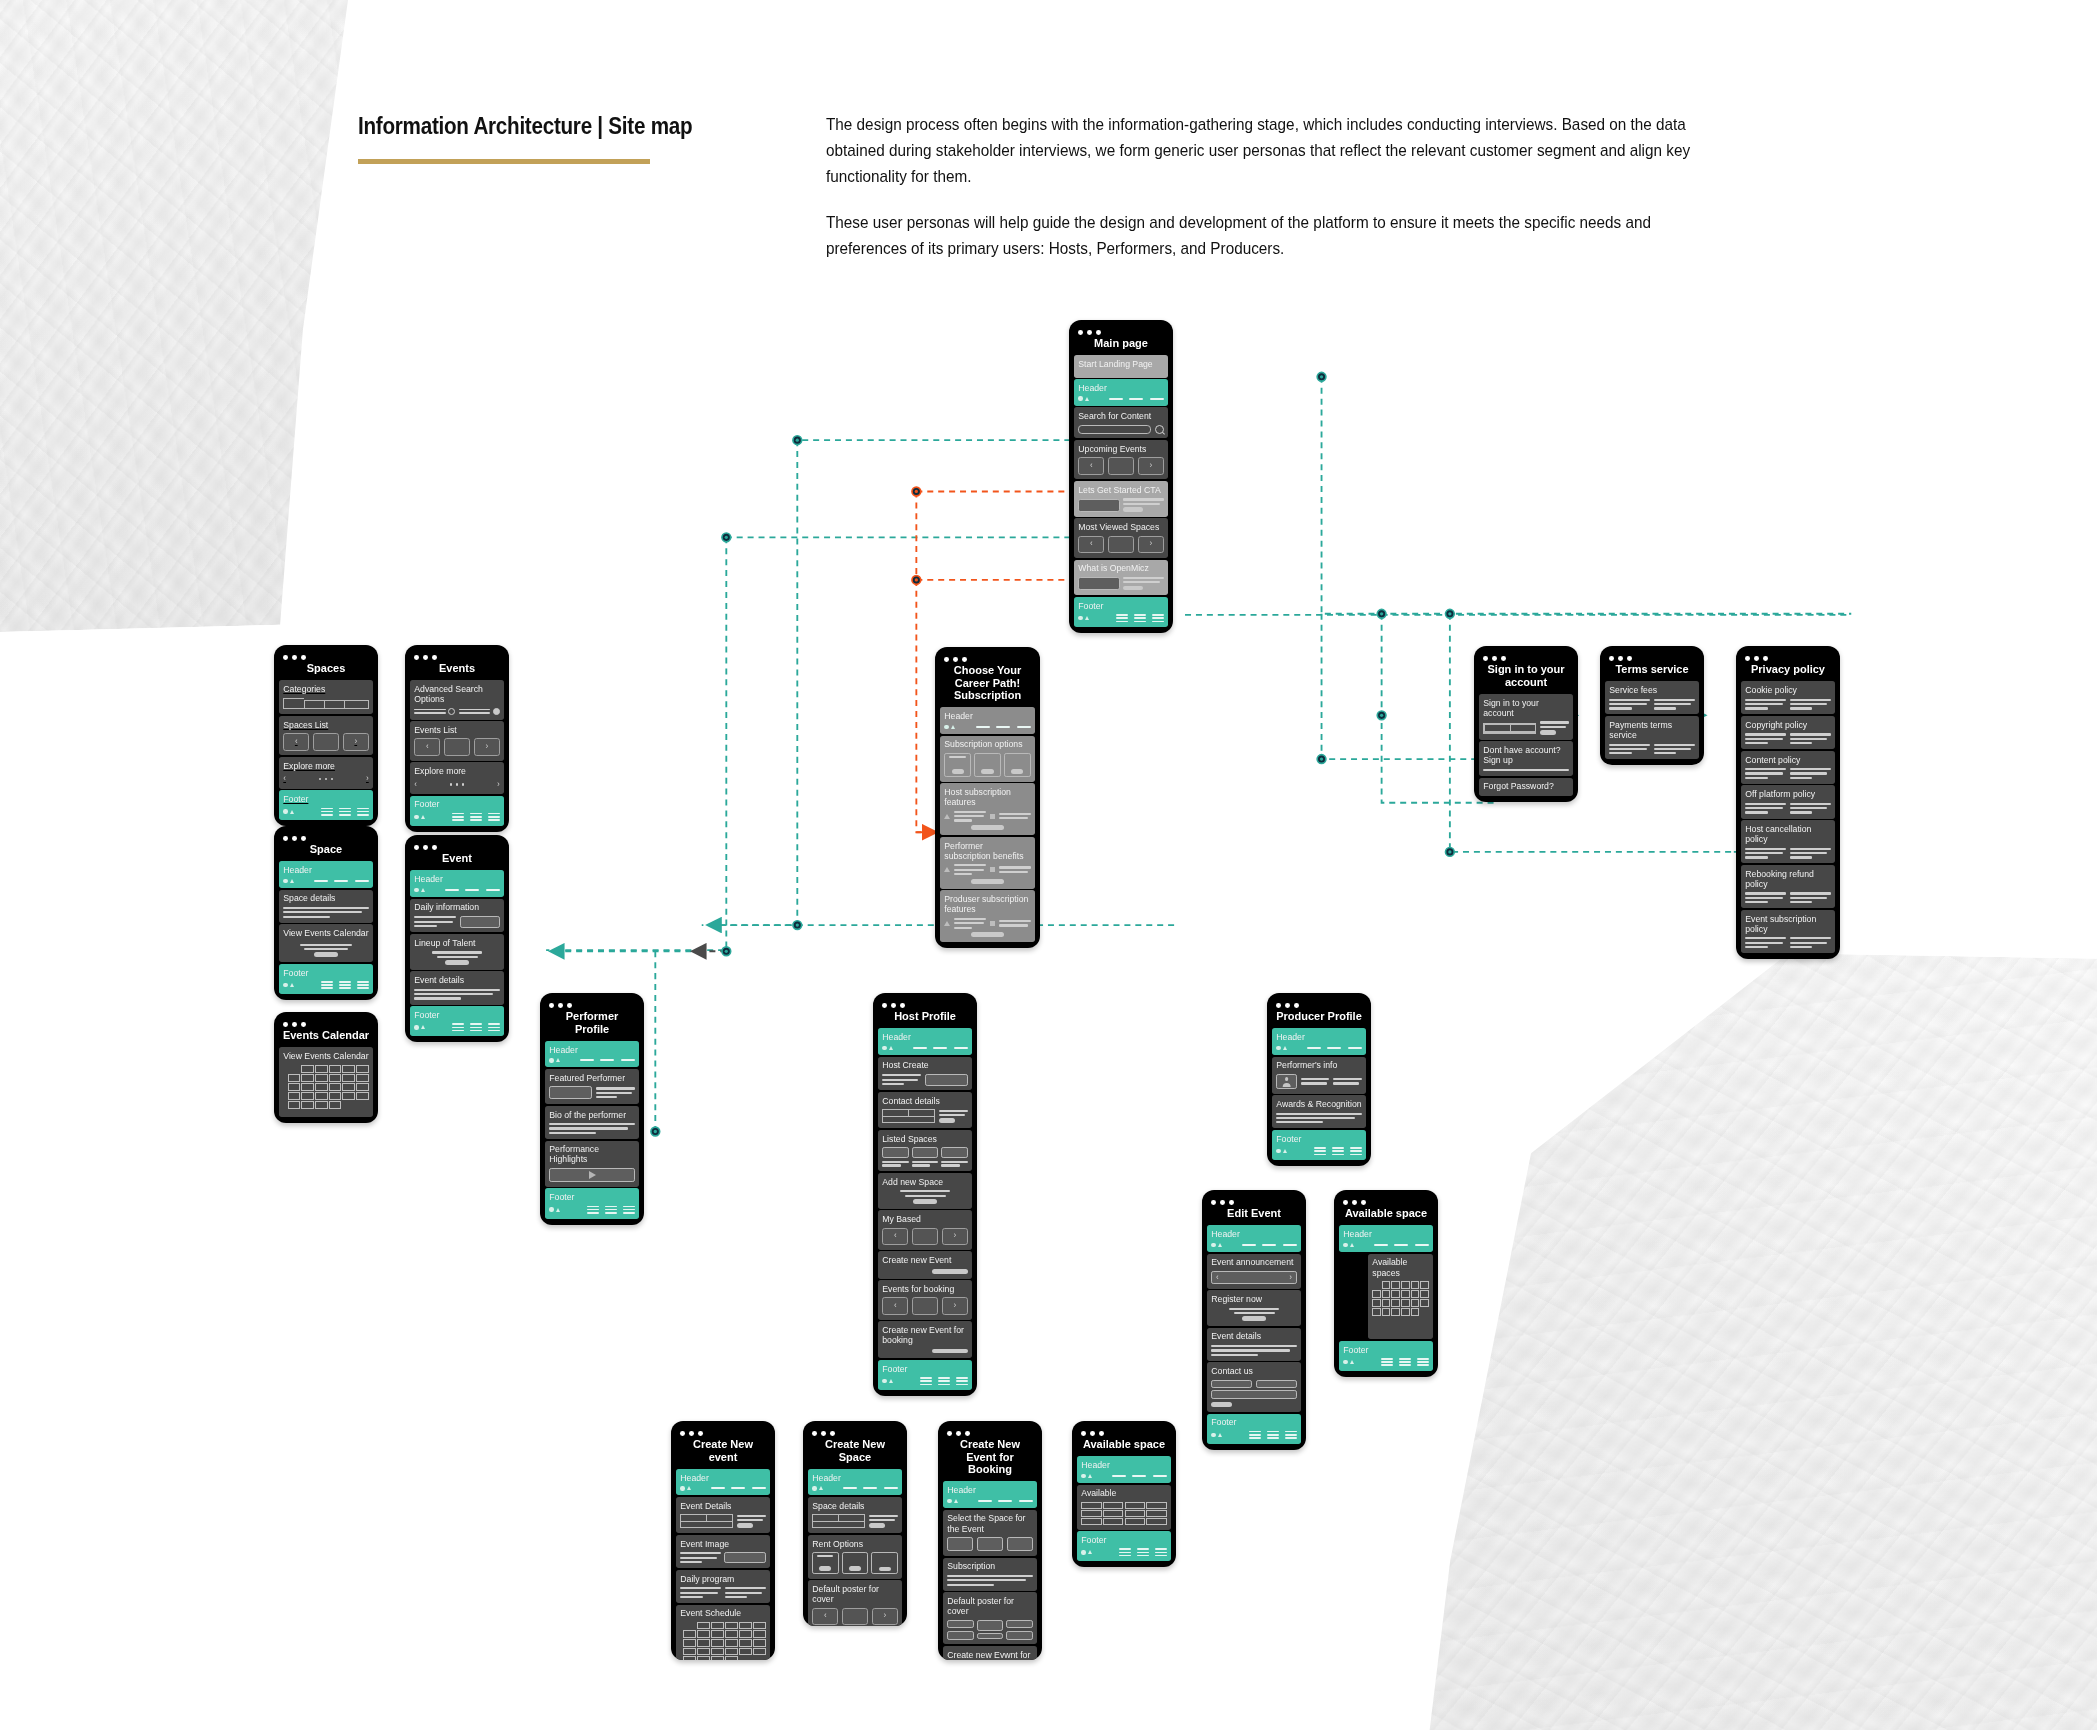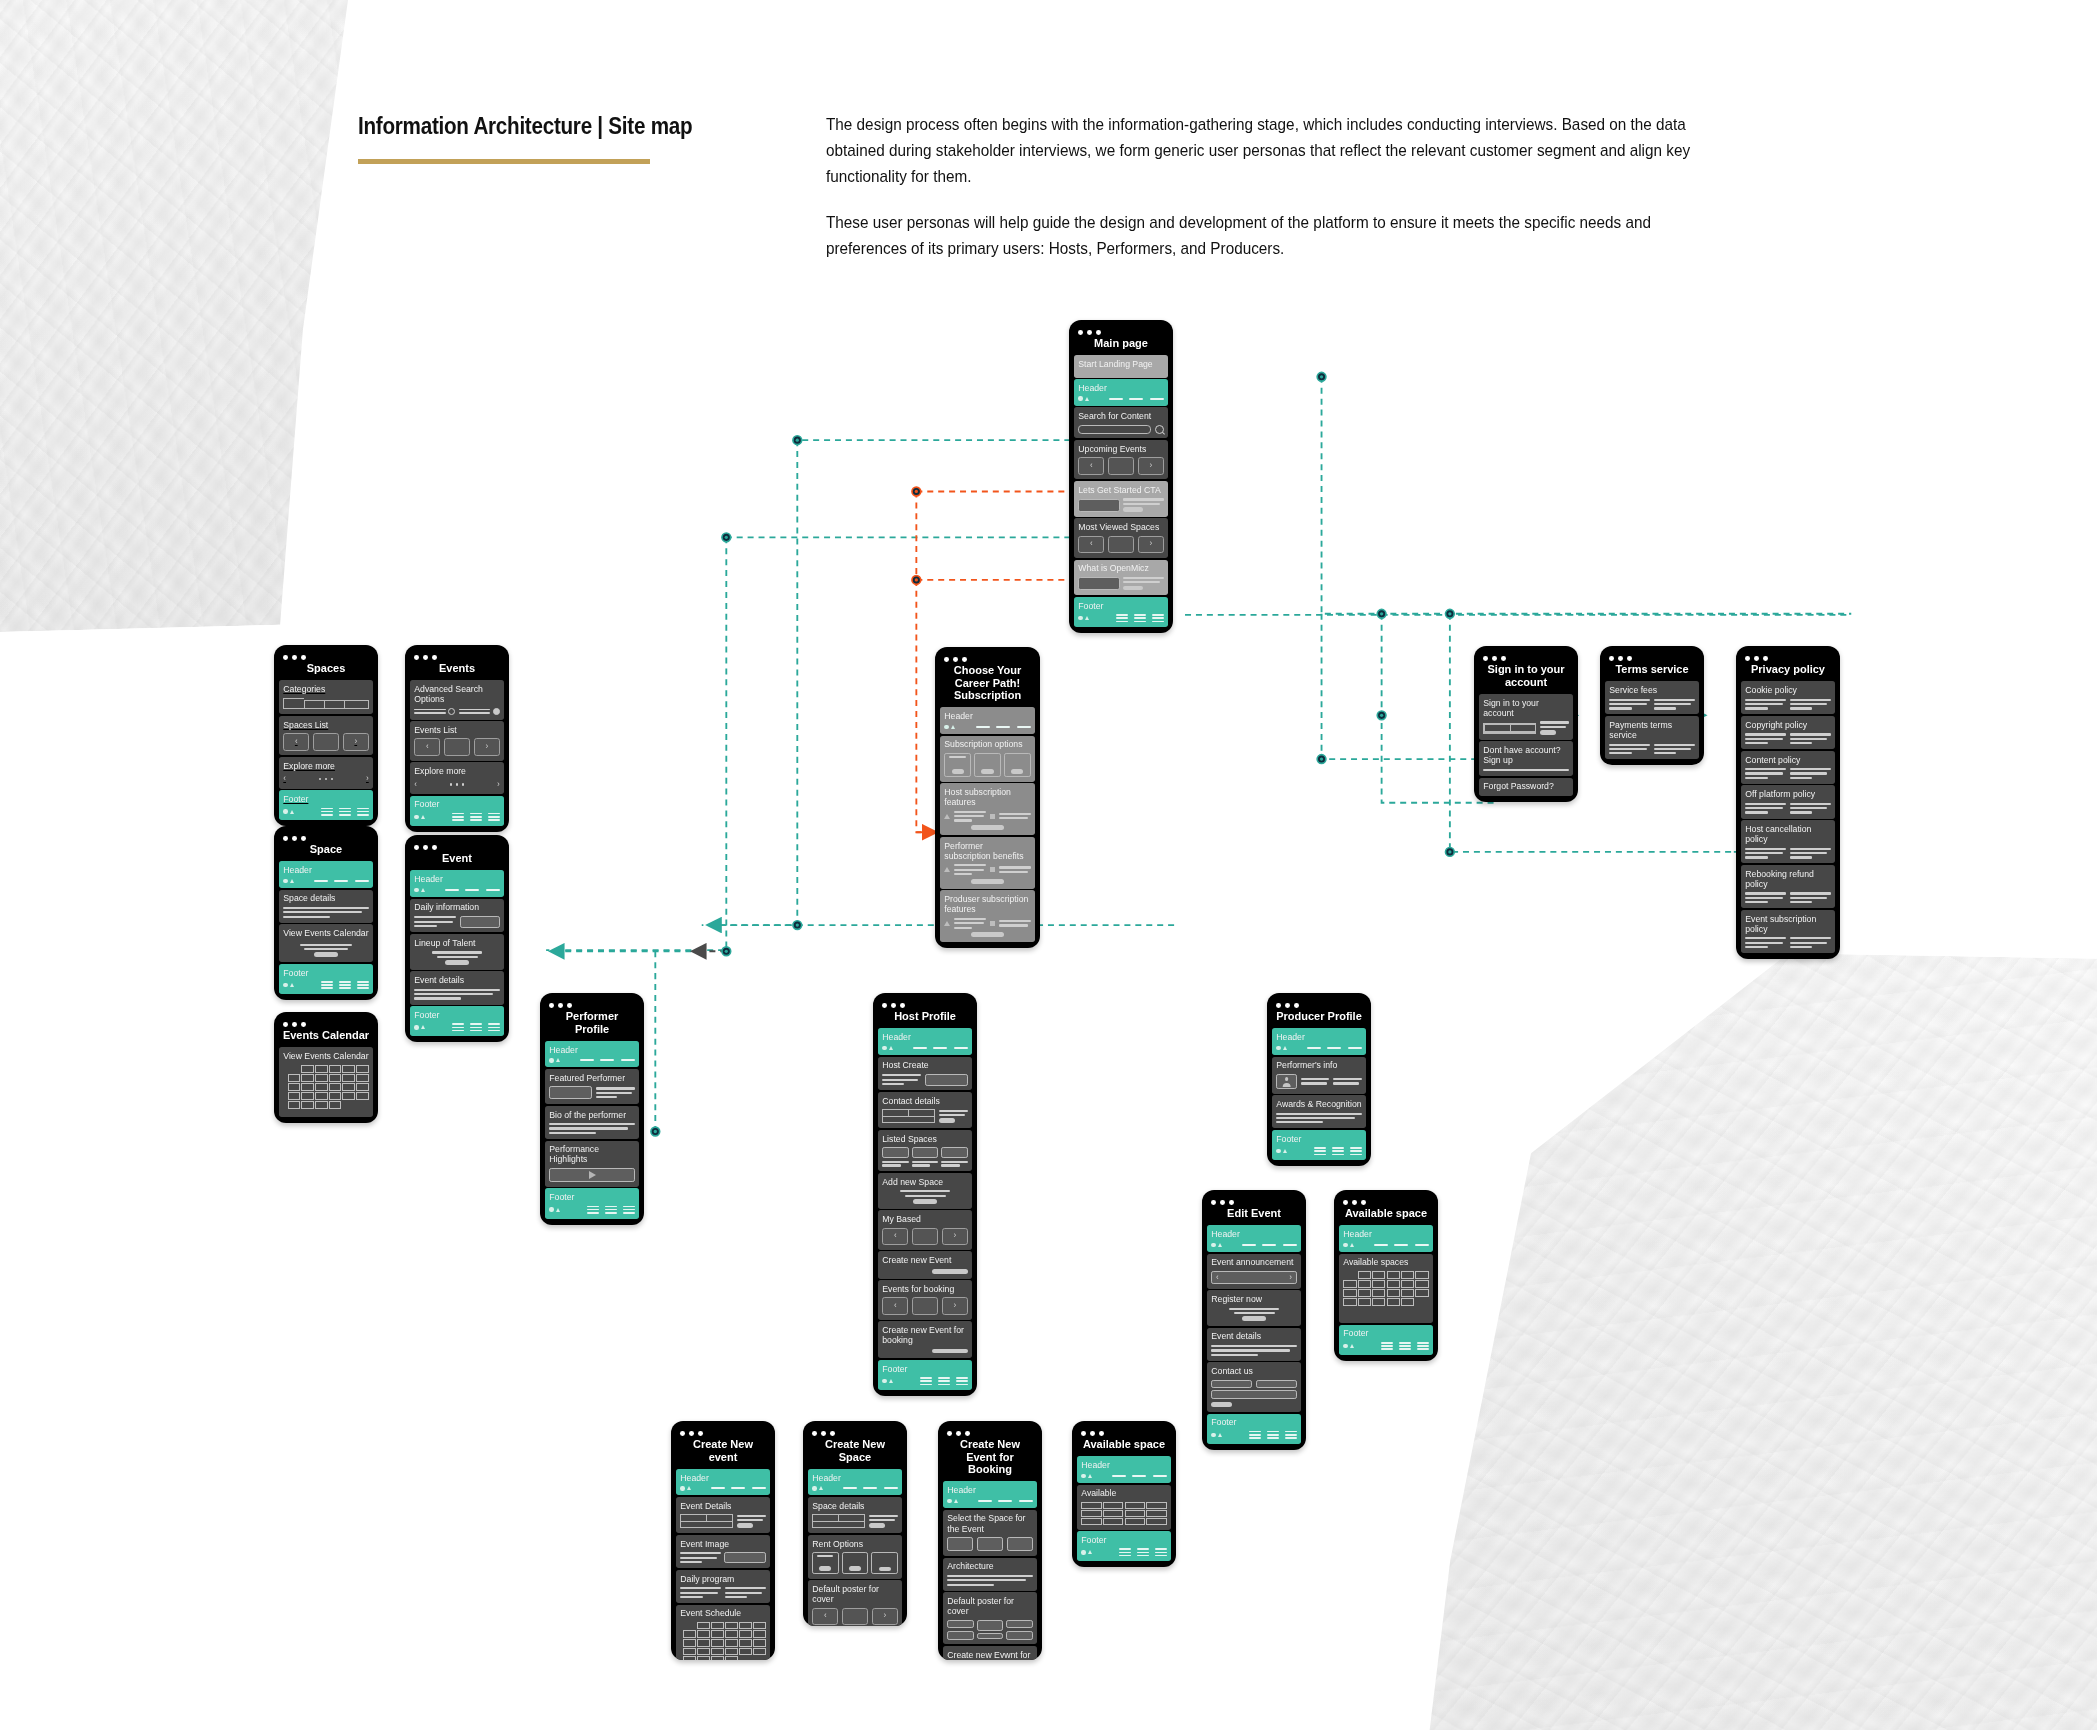--- a/index.html
+++ b/index.html
@@ -1318,21 +1318,21 @@
             <span class="c"></span>
             <span class="t"></span>
           </div>
           <div class="navdash">
             <i></i>
             <i></i>
             <i></i>
           </div>
         </div>
     </div>
-    <div class="sec" style="padding-bottom:17px;">
+    <div class="sec" style="padding-bottom:23px;margin-left:29px;">
       <span class="sec-label">Available spaces</span>
       <div class="grid" style="grid-template-columns:repeat(6,1fr);">
         <div style="visibility:hidden"></div>
           <div style="height:6px"></div>
           <div></div>
           <div></div>
           <div></div>
           <div></div>
         <div style="height:6px"></div>
           <div></div>
@@ -1603,21 +1603,21 @@
     </div>
     <div class="sec">
       <span class="sec-label">Select the Space for the Event</span>
       <div class="row" style="gap:3.8px;">
           <div class="box" style="flex:1;height:12px"></div>
           <div class="box" style="flex:1;height:12px"></div>
           <div class="box" style="flex:1;height:12px"></div>
         </div>
     </div>
     <div class="sec">
-      <span class="sec-label">Architecture</span>
+      <span class="sec-label">Subscription</span>
       <div class="lines">
           <div class="bar"></div>
           <div class="bar"></div>
           <div class="bar"></div>
         </div>
     </div>
     <div class="sec">
       <span class="sec-label">Default poster for cover</span>
       <div class="row" style="gap:3.3px;align-items:center;">
         <div style="flex:1;display:flex;flex-direction:column;gap:2.7px;">

